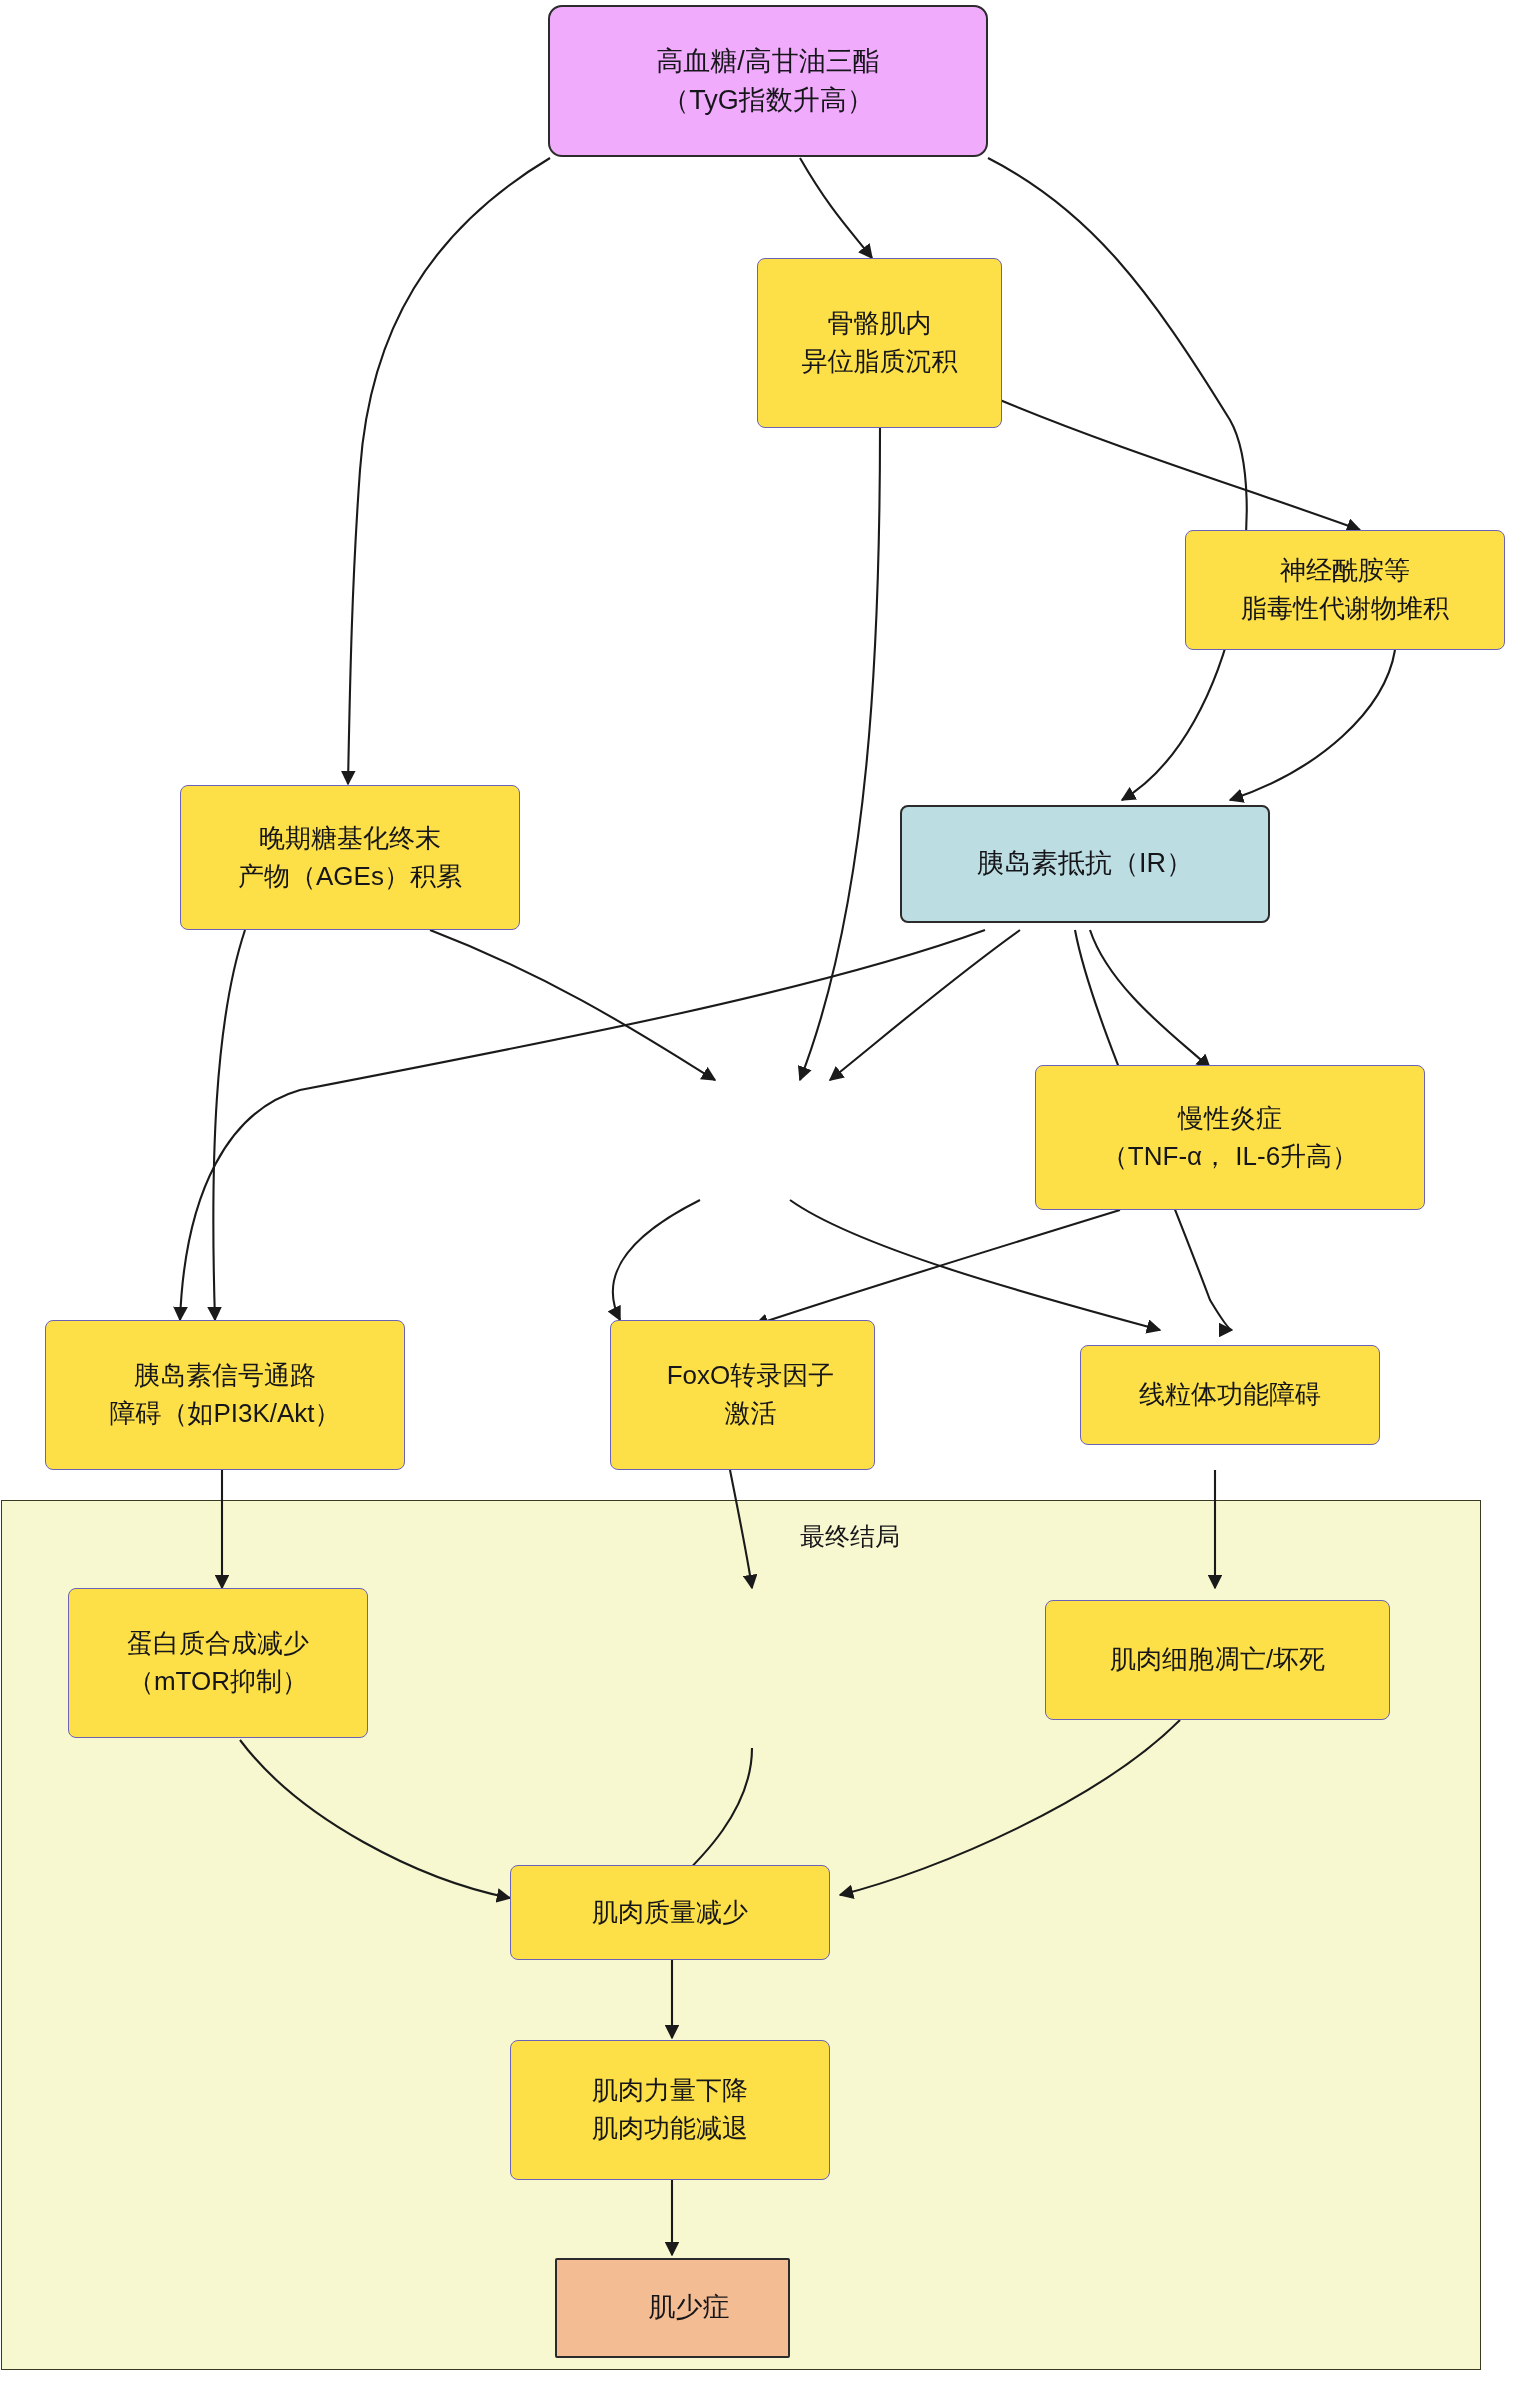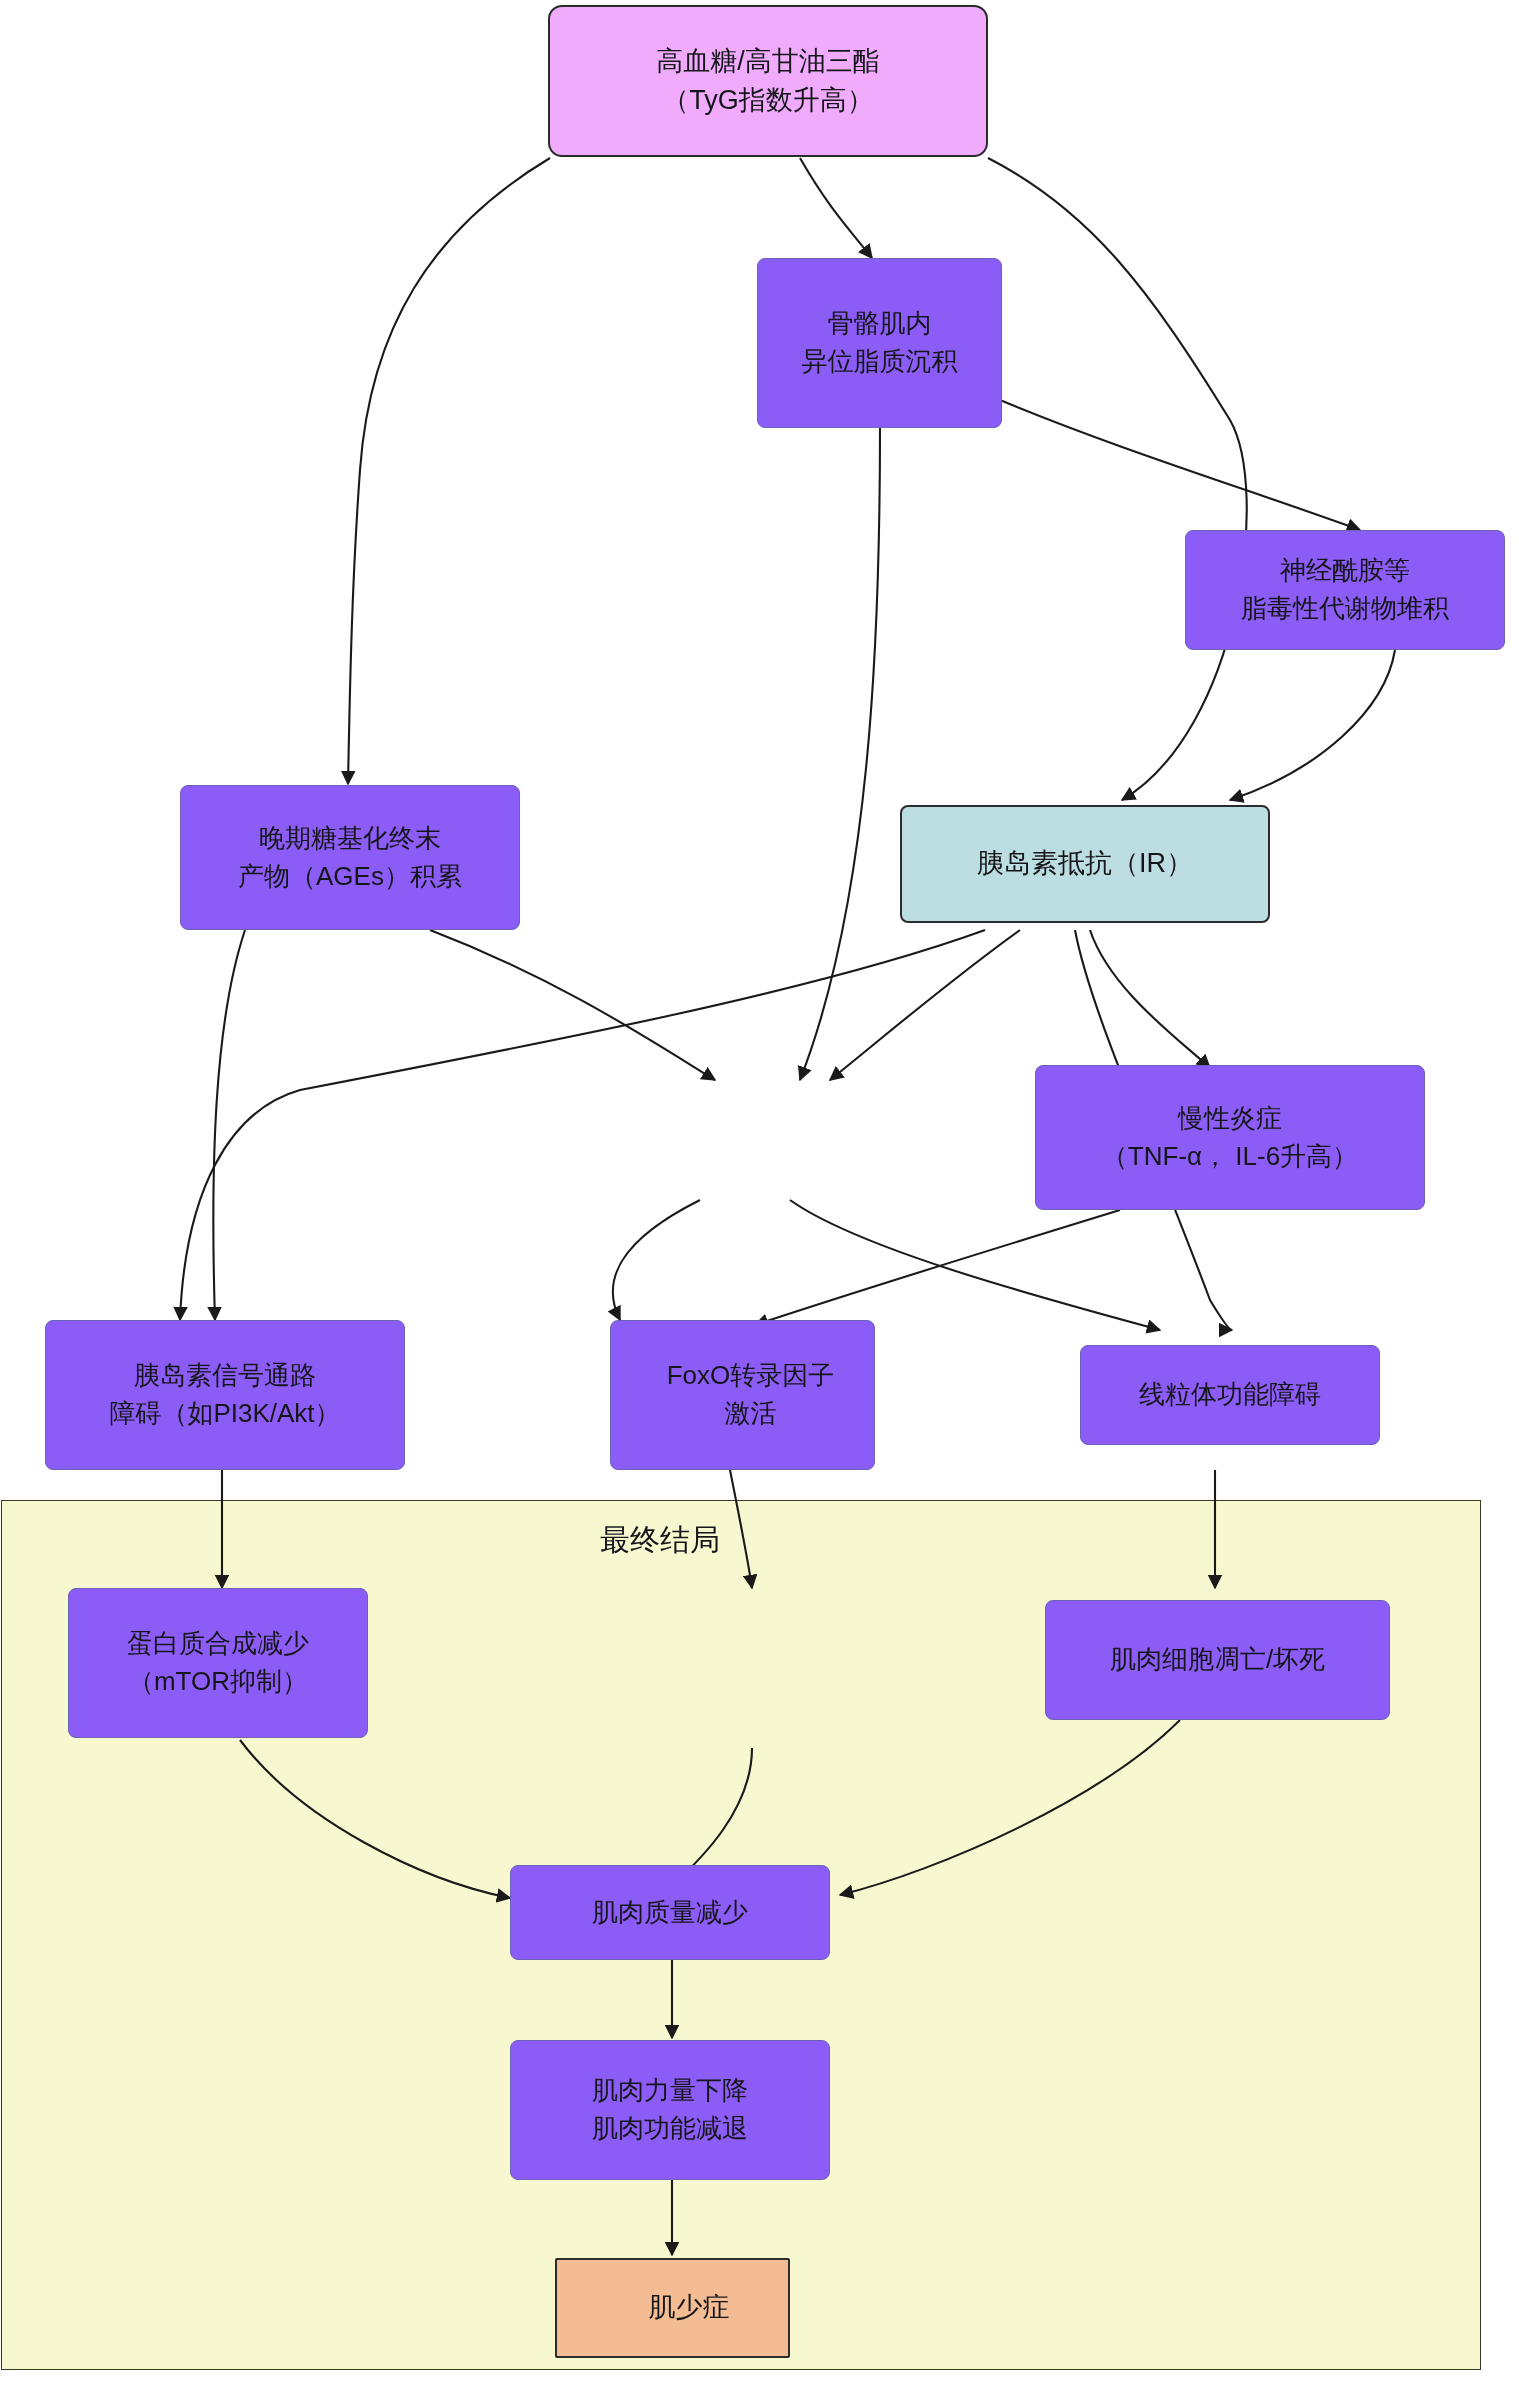--- a/index.html
+++ b/index.html
@@ -30,21 +30,21 @@
     box-sizing: border-box;
     display: flex;
     align-items: center;
     justify-content: center;
     text-align: center;
     line-height: 1.45;
     white-space: pre-line;
     color: #16161a;
   }
   .node-default {
-    background: #8b5cf6;
+    background: #fde047;
     border: 1.6px solid #6a63b8;
     border-radius: 8px;
     font-size: 26px;
   }
   .node-source {
     background: #f0abfc;
     border: 2.4px solid #2b2b2b;
     border-radius: 14px;
     font-size: 27px;
   }
@@ -62,23 +62,23 @@
     padding-left: 33px;
   }
   .cluster {
     position: absolute;
     box-sizing: border-box;
     background: #f7f7d0;
     border: 1.6px solid #3a3a22;
   }
   .cluster-label {
     position: absolute;
-    font-size: 30px;
+    font-size: 25px;
     color: #16161a;
-    text-align: left;
+    text-align: right;
     white-space: nowrap;
   }
 </style>
 </head>
 <body>
 
 <div id="diagram-root">
 
   <div class="cluster" style="left:1px; top:1500px; width:1480px; height:870px;"></div>
   <div class="cluster-label" style="left:600px; top:1520px; width:300px;">最终结局</div>

